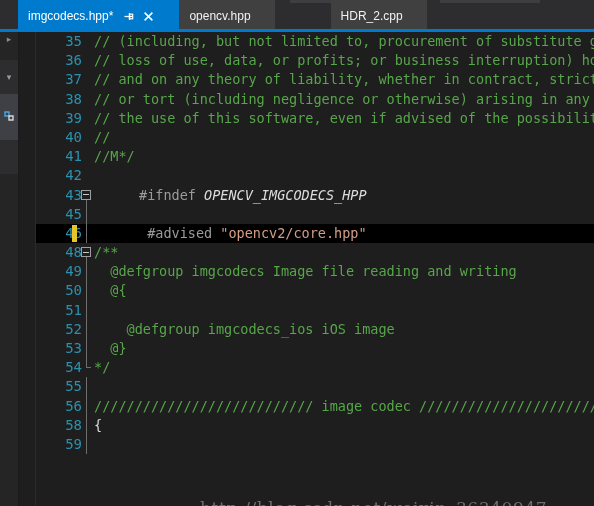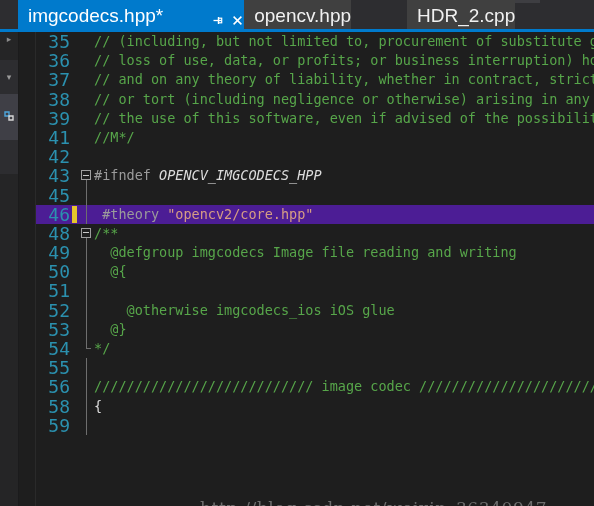--- a/index.html
+++ b/index.html
@@ -36,28 +36,27 @@
     overflow: hidden;
   }
   .tabbar-leftpad {
     width: 18px;
     background: #2D2D30;
     flex: 0 0 auto;
   }
   .tab {
     display: flex;
     align-items: center;
-    padding: 0 0 0 10px;
+    padding: 0 24px 0 10px;
     font-family: "Liberation Sans", sans-serif;
-    font-size: 19px;
+    font-size: 12px;
     color: #F1F1F1;
     white-space: nowrap;
     flex: 0 0 auto;
     position: relative;
-    gap: 39px;
   }
   .tab.active {
     background: #007ACC;
     color: #FFFFFF;
   }
   .tab.inactive {
     background: #404040;
     color: #F1F1F1;
   }
   .tab-label {
@@ -183,31 +182,31 @@
   }
   .line {
     position: relative;
     height: 19.2px;
     line-height: 19.2px;
     white-space: pre;
     font-family: "DejaVu Sans Mono", monospace;
     font-size: 13.5px;
   }
   .line.current {
-    background: #4c1d95;
+    background: #000000;
   }
   .lineno {
     position: absolute;
-    left: 0;
+    left: 12px;
     top: 0;
     width: 34px;
     text-align: right;
     color: #2B91AF;
     font-family: "DejaVu Sans Mono", monospace;
-    font-size: 18px;
+    font-size: 14px;
     line-height: 19.2px;
   }
   .changebar {
     position: absolute;
     left: 36px;
     top: 1px;
     width: 5px;
     height: 17px;
     background: #E6C52B;
   }
@@ -268,21 +267,21 @@
     top: 0;
     white-space: pre;
     font-family: "DejaVu Sans Mono", monospace;
     font-size: 13.5px;
     line-height: 19.2px;
     color: #DCDCDC;
   }
 
   
   .tok-comment  { color: #57A64A; }
-  .tok-pp       { color: #9B9B9B; }
+  .tok-pp       { color: #9B9B9B; margin-left: 45px; }
   .tok-ident    { color: #DCDCDC; font-style: italic; }
   .tok-string   { color: #D69D85; }
   .tok-keyword  { color: #569CD6; }
   .tok-plain    { color: #DCDCDC; }
 
   
   .watermark {
     position: absolute;
     left: 164px;
     top: 466px;
@@ -354,30 +353,31 @@
 
     <div class="dockstrip2"></div>
 
     <div class="editor">
       <div class="code-area" id="code-area">
           <div class="line"><div class="lineno">35</div><div class="foldcol"></div><div class="codetext"><span class="tok-comment">// (including, but not limited to, procurement of substitute go</span></div></div>
           <div class="line"><div class="lineno">36</div><div class="foldcol"></div><div class="codetext"><span class="tok-comment">// loss of use, data, or profits; or business interruption) how</span></div></div>
           <div class="line"><div class="lineno">37</div><div class="foldcol"></div><div class="codetext"><span class="tok-comment">// and on any theory of liability, whether in contract, strict</span></div></div>
           <div class="line"><div class="lineno">38</div><div class="foldcol"></div><div class="codetext"><span class="tok-comment">// or tort (including negligence or otherwise) arising in any w</span></div></div>
           <div class="line"><div class="lineno">39</div><div class="foldcol"></div><div class="codetext"><span class="tok-comment">// the use of this software, even if advised of the possibility</span></div></div>
+          <div class="line"><div class="lineno">40</div><div class="foldcol"></div><div class="codetext"><span class="tok-comment">//</span></div></div>
           <div class="line"><div class="lineno">41</div><div class="foldcol"></div><div class="codetext"><span class="tok-comment">//M*/</span></div></div>
           <div class="line"><div class="lineno">42</div><div class="foldcol"></div><div class="codetext"></div></div>
           <div class="line"><div class="lineno">43</div><div class="foldcol"><div class="fold-box"></div><div class="fold-line below"></div></div><div class="codetext"><span class="tok-pp">#ifndef </span><span class="tok-ident">OPENCV_IMGCODECS_HPP</span></div></div>
           <div class="line"><div class="lineno">45</div><div class="foldcol"><div class="fold-line"></div></div><div class="codetext"></div></div>
-          <div class="line current"><div class="lineno">46</div><div class="changebar"></div><div class="foldcol"><div class="fold-line"></div></div><div class="codetext"><span class="tok-pp"> #theory </span><span class="tok-string">"opencv2/core.hpp"</span></div></div>
+          <div class="line current"><div class="lineno">46</div><div class="changebar"></div><div class="foldcol"><div class="fold-line"></div></div><div class="codetext"><span class="tok-pp"> #advised </span><span class="tok-string">"opencv2/core.hpp"</span></div></div>
           <div class="line"><div class="lineno">48</div><div class="foldcol"><div class="fold-box"></div><div class="fold-line below"></div></div><div class="codetext"><span class="tok-comment">/**</span></div></div>
           <div class="line"><div class="lineno">49</div><div class="foldcol"><div class="fold-line"></div></div><div class="codetext"><span class="tok-comment">  @defgroup imgcodecs Image file reading and writing</span></div></div>
           <div class="line"><div class="lineno">50</div><div class="foldcol"><div class="fold-line"></div></div><div class="codetext"><span class="tok-comment">  @{</span></div></div>
           <div class="line"><div class="lineno">51</div><div class="foldcol"><div class="fold-line"></div></div></div>
-          <div class="line"><div class="lineno">52</div><div class="foldcol"><div class="fold-line"></div></div><div class="codetext"><span class="tok-comment">    @otherwise imgcodecs_ios iOS glue</span></div></div>
+          <div class="line"><div class="lineno">52</div><div class="foldcol"><div class="fold-line"></div></div><div class="codetext"><span class="tok-comment">    @defgroup imgcodecs_ios iOS image</span></div></div>
           <div class="line"><div class="lineno">53</div><div class="foldcol"><div class="fold-line"></div></div><div class="codetext"><span class="tok-comment">  @}</span></div></div>
           <div class="line"><div class="lineno">54</div><div class="foldcol"><div class="fold-end"></div></div><div class="codetext"><span class="tok-comment">*/</span></div></div>
           <div class="line"><div class="lineno">55</div><div class="foldcol"><div class="fold-line"></div></div><div class="codetext"></div></div>
           <div class="line"><div class="lineno">56</div><div class="foldcol"><div class="fold-line"></div></div><div class="codetext"><span class="tok-comment">/////////////////////////// image codec //////////////////////</span></div></div>
           <div class="line"><div class="lineno">58</div><div class="foldcol"><div class="fold-line"></div></div><div class="codetext"><span class="tok-plain">{</span></div></div>
           <div class="line"><div class="lineno">59</div><div class="foldcol"><div class="fold-line"></div></div><div class="codetext"></div></div>
         </div>
       <div class="watermark">http://blog.csdn.net/weixin_36340947</div>
     </div>
 

